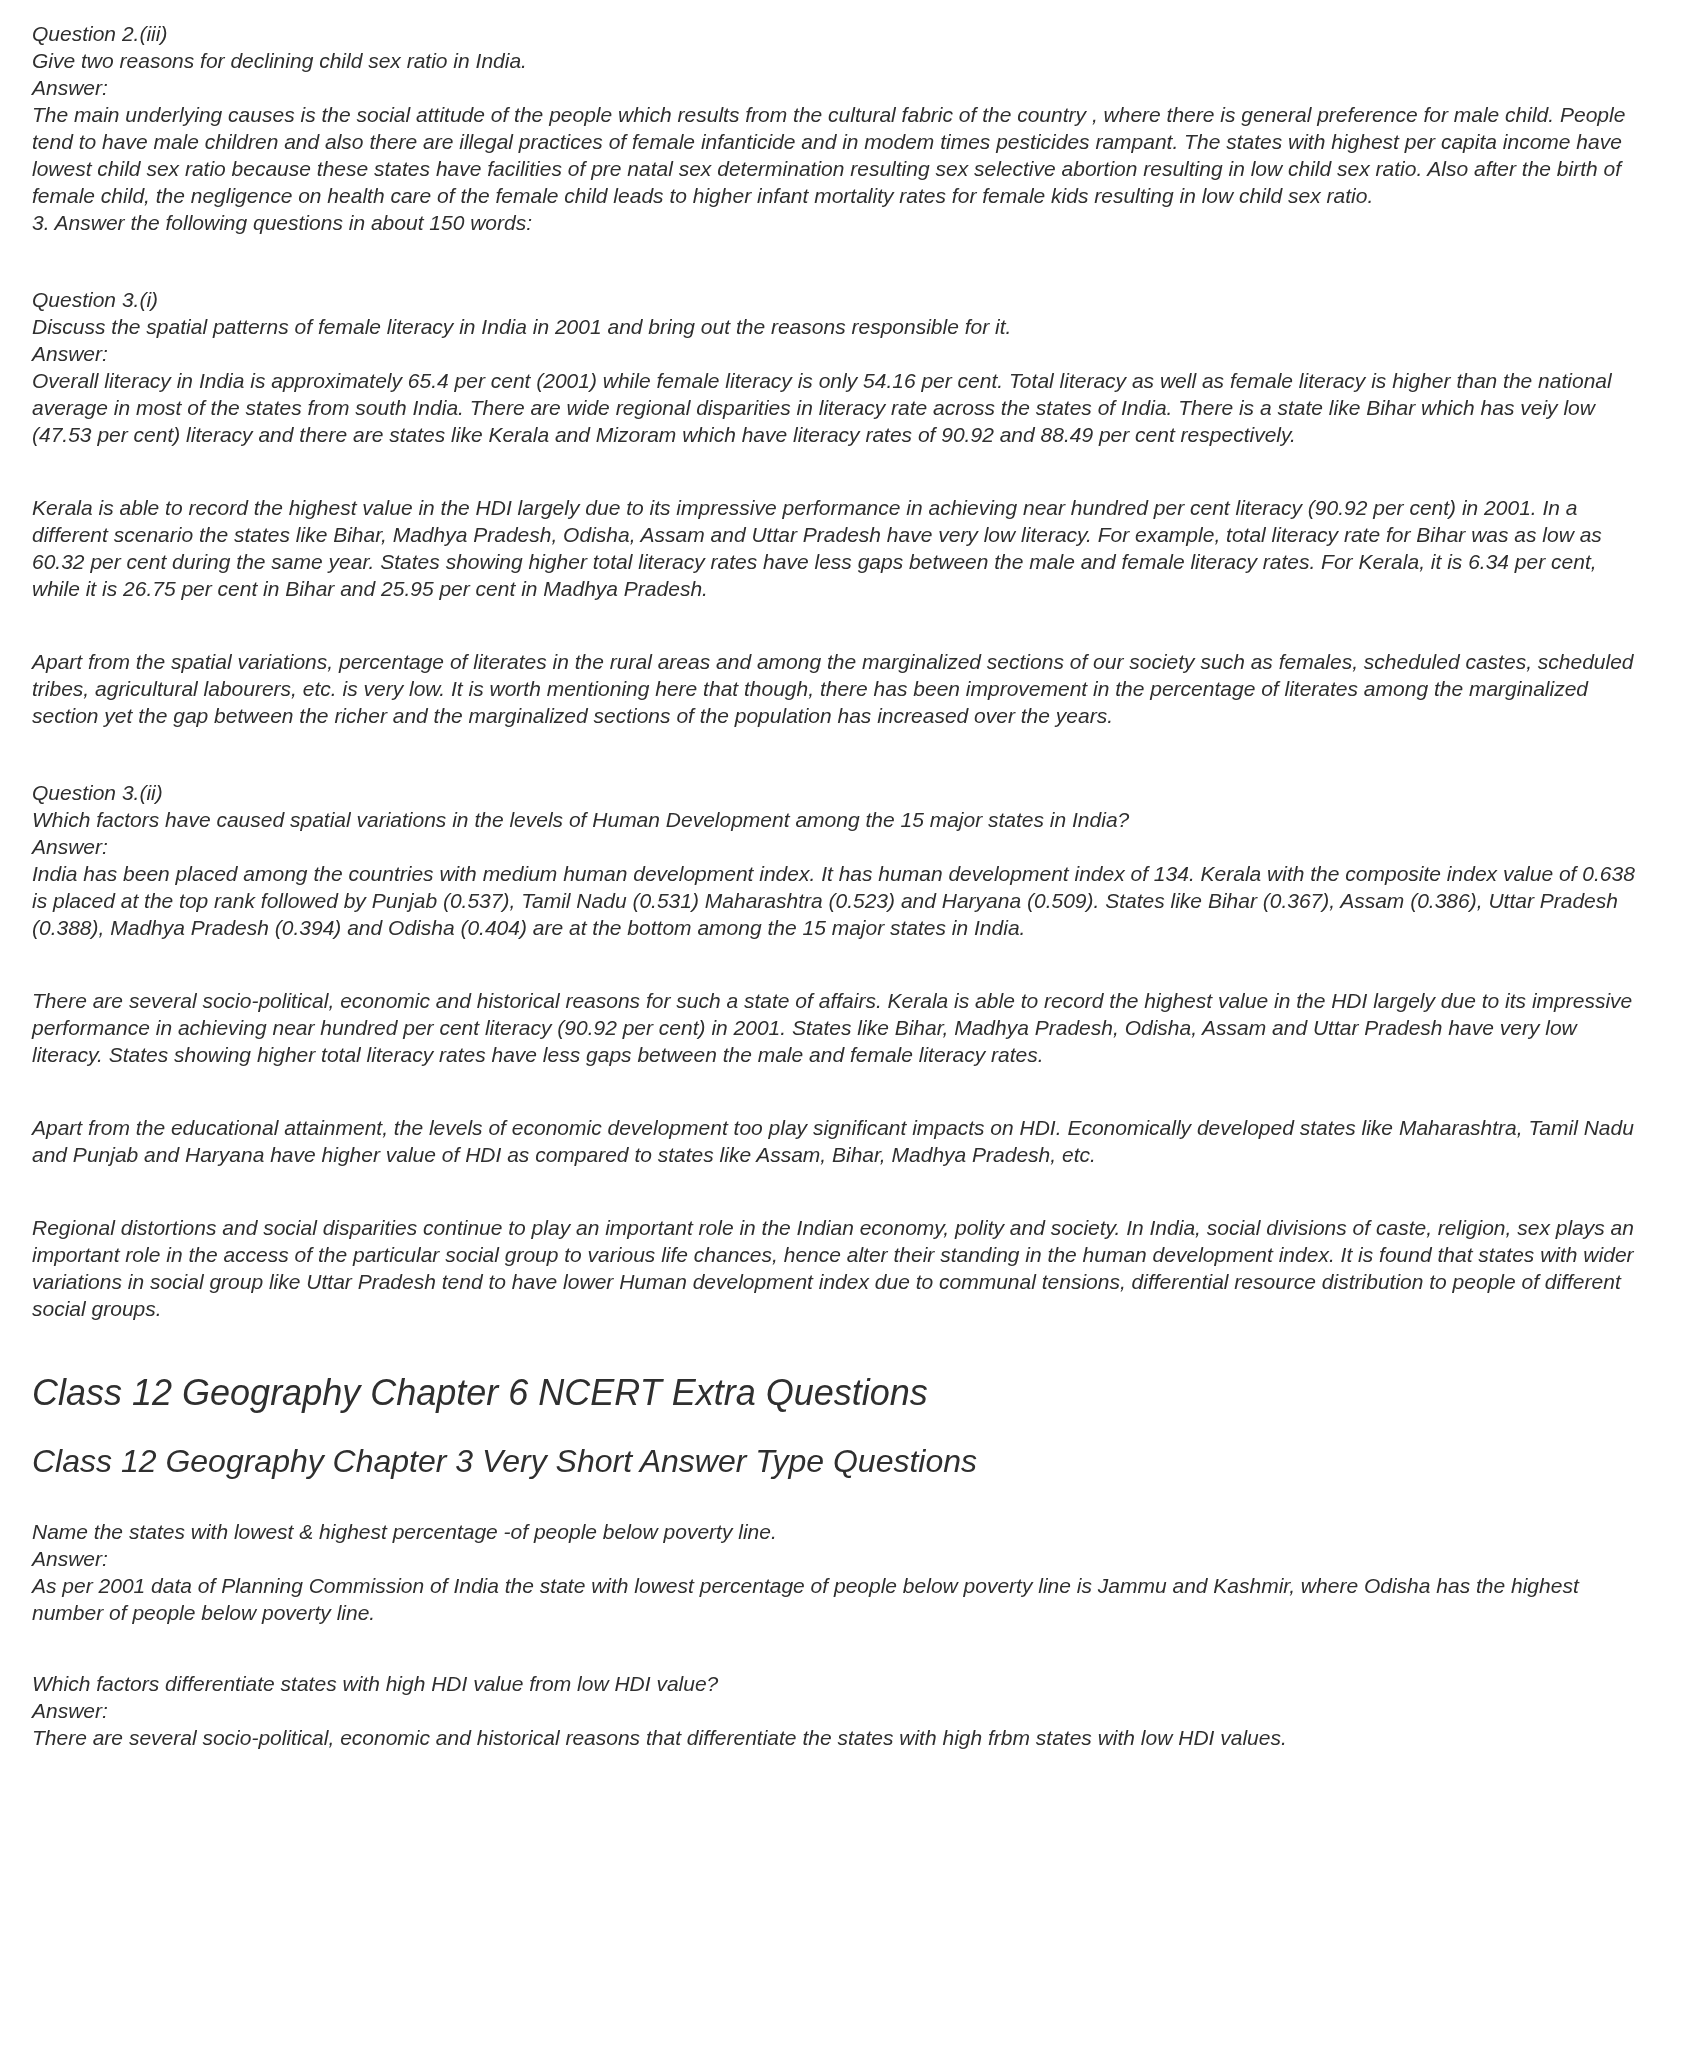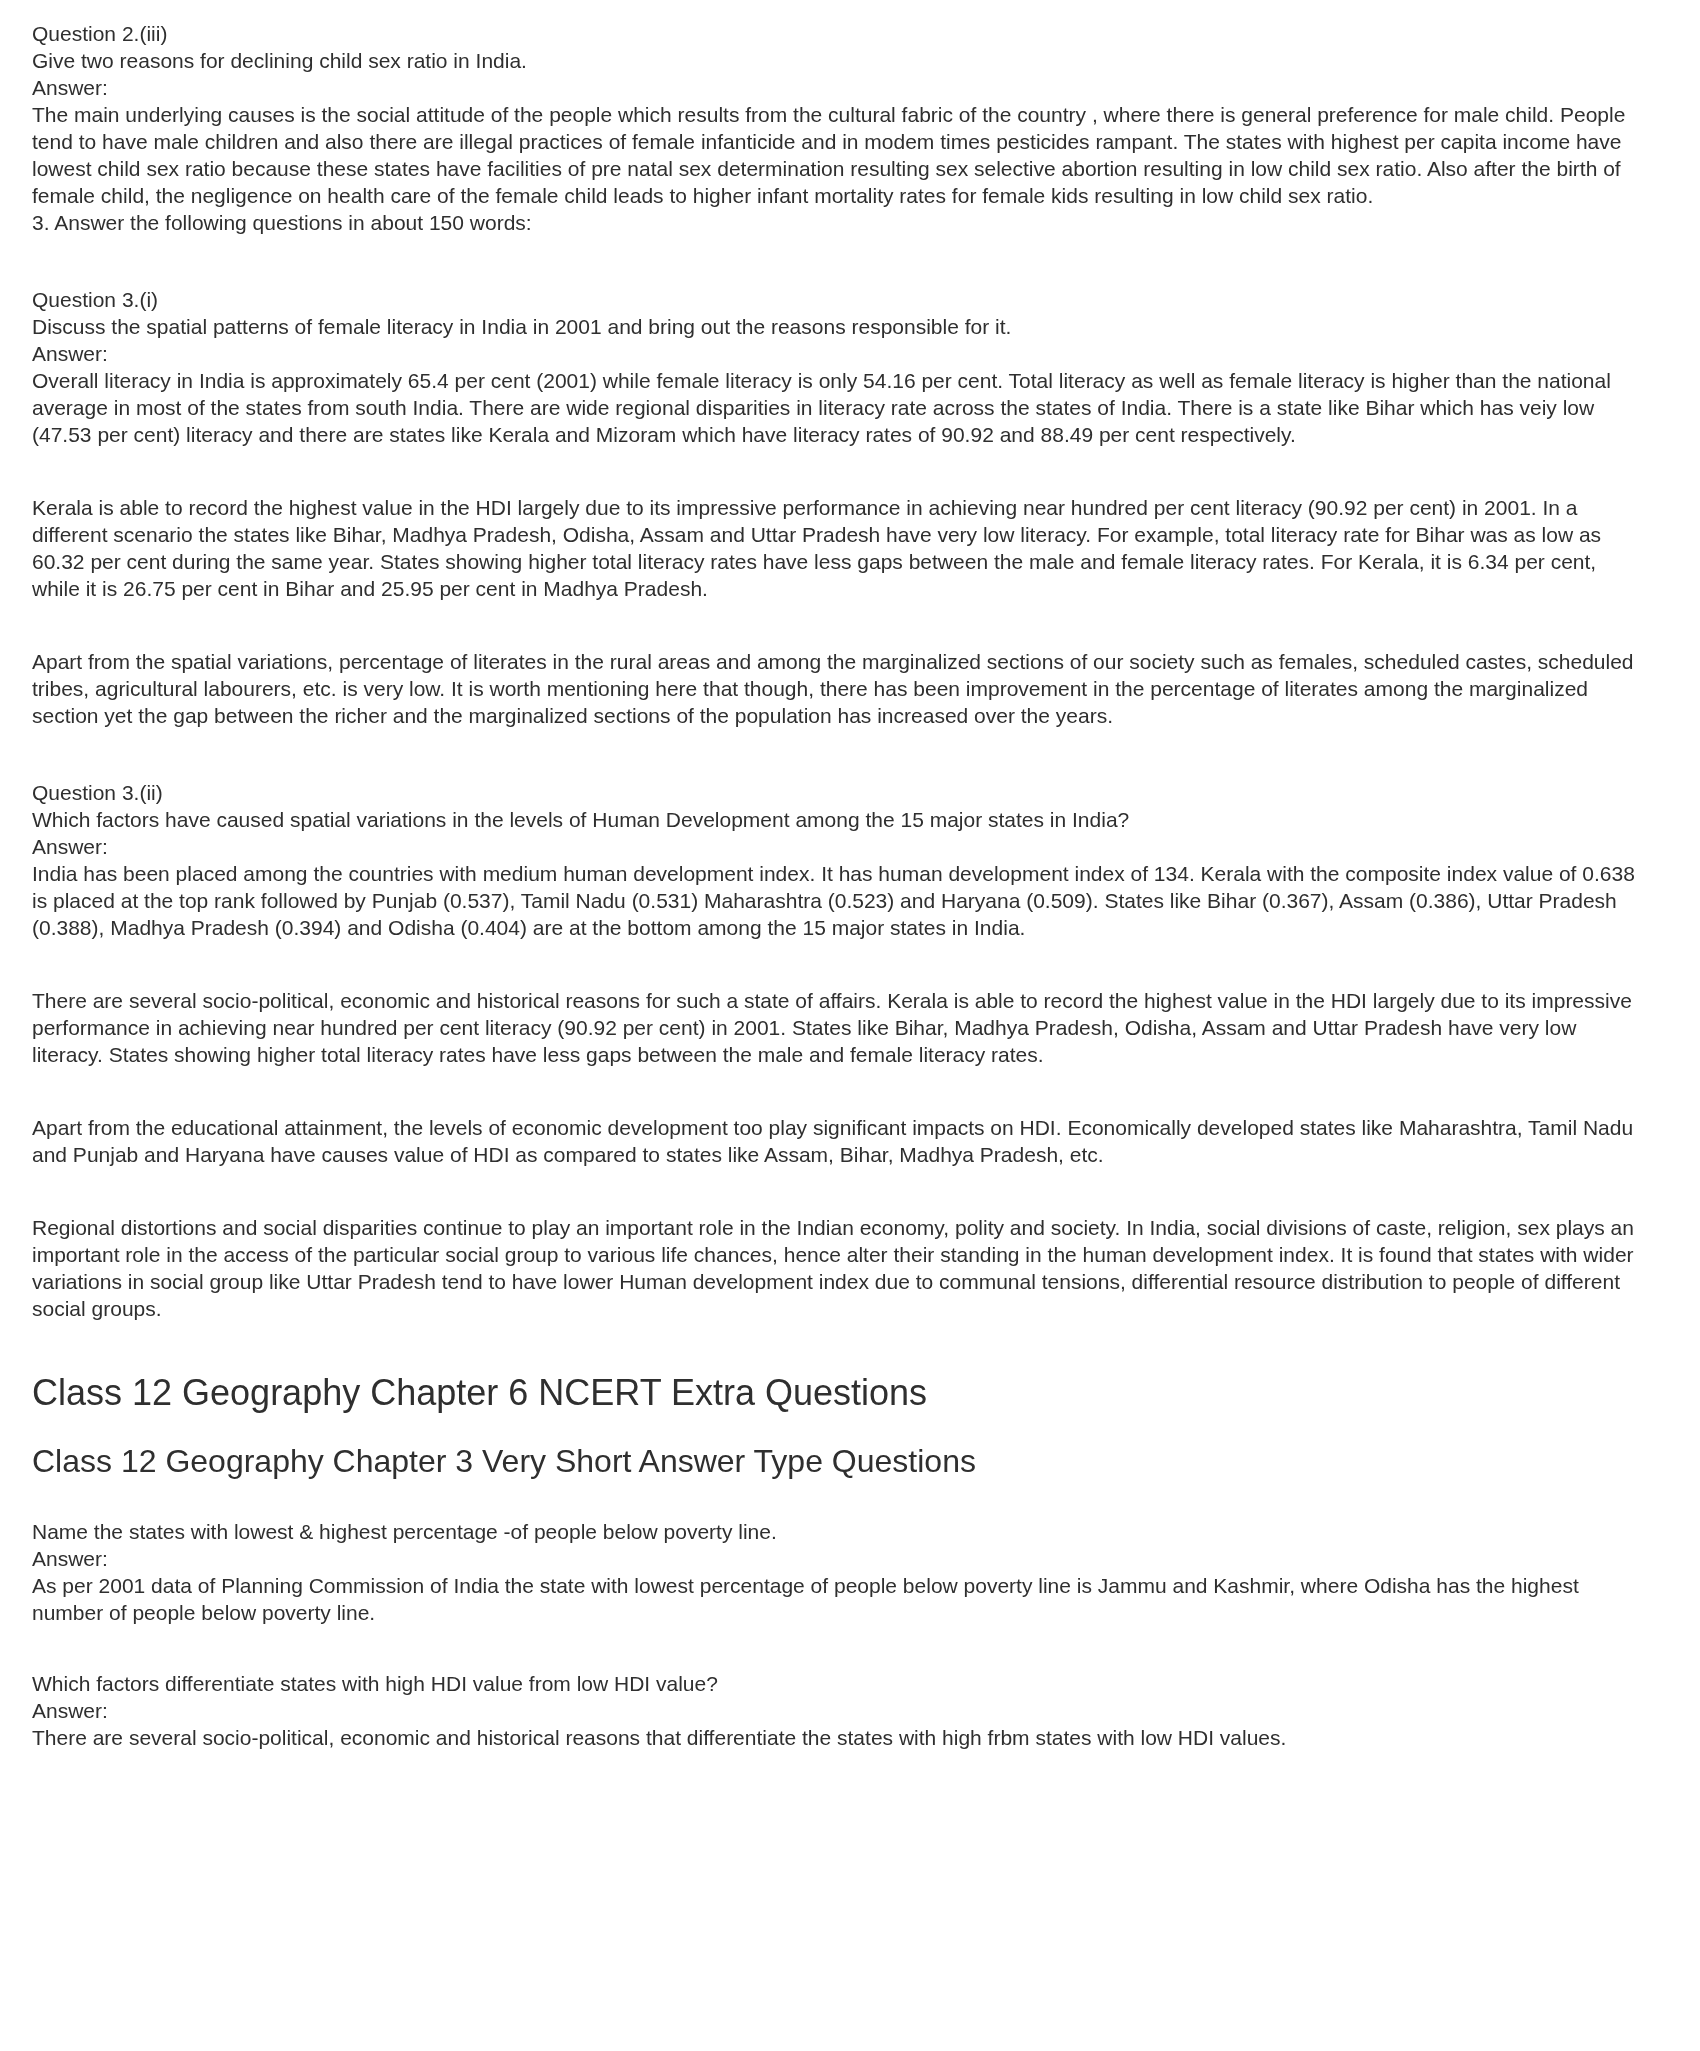--- a/index.html
+++ b/index.html
@@ -14,20 +14,21 @@
     box-sizing: border-box;
     width: 1700px;
     min-height: 2051px;
     padding: 20px 52px 8px 32px;
     font-family: "Liberation Sans", sans-serif;
     font-size: 21px;
     line-height: 27px;
     color: #2f2f2f;
     background: #ffffff;
     overflow: hidden;
+    font-style: italic;
   }
   .doc p {
     margin: 0;
   }
   .qa-block {
     margin-top: 50px;
   }
   .qa-block.first {
     margin-top: 0;
   }
@@ -82,21 +83,21 @@
     <p class="answer-paragraph">Kerala is able to record the highest value in the HDI largely due to its impressive performance in achieving near hundred per cent literacy (90.92 per cent) in 2001. In a different scenario the states like Bihar, Madhya Pradesh, Odisha, Assam and Uttar Pradesh have very low literacy. For example, total literacy rate for Bihar was as low as 60.32 per cent during the same year. States showing higher total literacy rates have less gaps between the male and female literacy rates. For Kerala, it is 6.34 per cent, while it is 26.75 per cent in Bihar and 25.95 per cent in Madhya Pradesh.</p>
     <p class="answer-paragraph">Apart from the spatial variations, percentage of literates in the rural areas and among the marginalized sections of our society such as females, scheduled castes, scheduled tribes, agricultural labourers, etc. is very low. It is worth mentioning here that though, there has been improvement in the percentage of literates among the marginalized section yet the gap between the richer and the marginalized sections of the population has increased over the years.</p>
   </section>
 
   <section class="qa-block">
     <p>Question 3.(ii)</p>
     <p>Which factors have caused spatial variations in the levels of Human Development among the 15 major states in India?</p>
     <p>Answer:</p>
     <p class="answer-paragraph">India has been placed among the countries with medium human development index. It has human development index of 134. Kerala with the composite index value of 0.638 is placed at the top rank followed by Punjab (0.537), Tamil Nadu (0.531) Maharashtra (0.523) and Haryana (0.509). States like Bihar (0.367), Assam (0.386), Uttar Pradesh (0.388), Madhya Pradesh (0.394) and Odisha (0.404) are at the bottom among the 15 major states in India.</p>
     <p class="answer-paragraph">There are several socio-political, economic and historical reasons for such a state of affairs. Kerala is able to record the highest value in the HDI largely due to its impressive performance in achieving near hundred per cent literacy (90.92 per cent) in 2001. States like Bihar, Madhya Pradesh, Odisha, Assam and Uttar Pradesh have very low literacy. States showing higher total literacy rates have less gaps between the male and female literacy rates.</p>
-    <p class="answer-paragraph">Apart from the educational attainment, the levels of economic development too play significant impacts on HDI. Economically developed states like Maharashtra, Tamil Nadu and Punjab and Haryana have causes value of HDI as compared to states like Assam, Bihar, Madhya Pradesh, etc.</p>
+    <p class="answer-paragraph">Apart from the educational attainment, the levels of economic development too play significant impacts on HDI. Economically developed states like Maharashtra, Tamil Nadu and Punjab and Haryana have higher value of HDI as compared to states like Assam, Bihar, Madhya Pradesh, etc.</p>
     <p class="answer-paragraph">Regional distortions and social disparities continue to play an important role in the Indian economy, polity and society. In India, social divisions of caste, religion, sex plays an important role in the access of the particular social group to various life chances, hence alter their standing in the human development index. It is found that states with wider variations in social group like Uttar Pradesh tend to have lower Human development index due to communal tensions, differential resource distribution to people of different social groups.</p>
   </section>
 
   <h1 class="page-h1">Class 12 Geography Chapter 6 NCERT Extra Questions</h1>
 
   <h2 class="page-h2">Class 12 Geography Chapter 3 Very Short Answer Type Questions</h2>
 
   <section class="qa-block after-h2">
     <p>Name the states with lowest &amp; highest percentage -of people below poverty line.</p>
     <p>Answer:</p>

